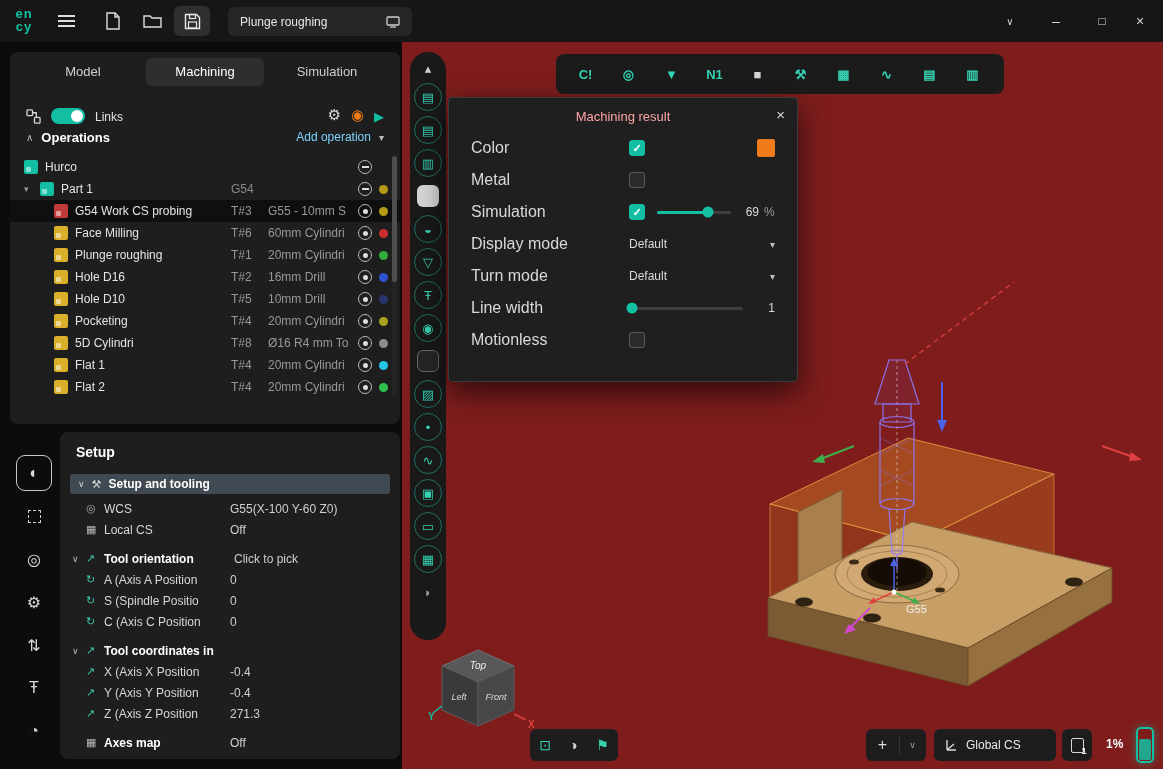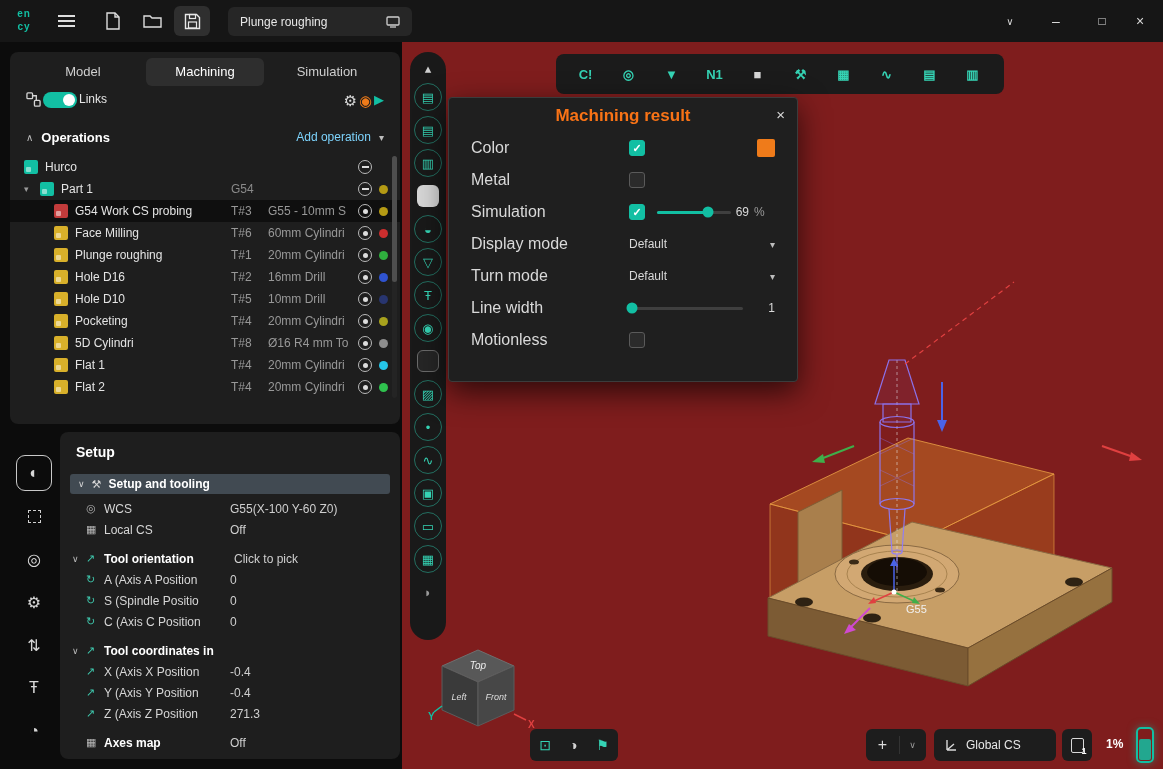--- a/index.html
+++ b/index.html
@@ -1,34 +1,34 @@
 <!DOCTYPE html>
 <html><head>
 <meta charset="utf-8">
 <style>
 *{box-sizing:border-box;margin:0;padding:0}
 html,body{width:1163px;height:769px}
 body{position:relative;background:#0c0c0c;overflow:hidden;font-family:"Liberation Sans",sans-serif;font-size:12px;color:#e6e6e6}
 
 .titlebar{position:absolute;left:0;top:0;width:1163px;height:42px;background:#161616;z-index:40}
-.logo{position:absolute;left:10px;top:7px;width:28px;height:28px;color:#12bfa3;font-weight:bold;font-size:10px;line-height:13px;text-align:center;letter-spacing:1px}
+.logo{position:absolute;left:10px;top:7px;width:28px;height:28px;color:#12bfa3;font-weight:bold;font-size:13px;line-height:13px;text-align:center;letter-spacing:1px}
 .burger{position:absolute;left:58px;top:15px;width:17px;height:12px;border-top:2px solid #dedede;border-bottom:2px solid #dedede}
 .burger::after{content:"";position:absolute;left:0;top:3px;width:17px;height:2px;background:#dedede}
 .tb-btn{position:absolute;top:6px;width:36px;height:30px;border-radius:6px;display:grid;place-items:center}
 .tb-btn.hl{background:#2f2f2f}
 .doc-tab{position:absolute;left:228px;top:7px;width:184px;height:29px;background:#262626;border-radius:6px;display:flex;align-items:center;padding:0 12px;gap:8px}
 .doc-tab .t{flex:1;color:#e8e8e8;font-size:12px;white-space:nowrap;overflow:hidden}
 .winctl{position:absolute;top:6px;width:30px;height:30px;display:grid;place-items:center;color:#d8d8d8;font-size:14px}
 
 .card{position:absolute;background:#1e1e1e;border-radius:8px;z-index:10}
 #opcard{left:10px;top:52px;width:390px;height:372px}
 .tabs{display:flex;padding:6px 14px 0 14px;gap:4px}
 .tab{flex:1;height:28px;line-height:28px;text-align:center;color:#cfcfcf;font-size:13px;border-radius:6px}
 .tab.active{background:#2e2e2e;color:#fff}
-.linksrow{display:flex;align-items:flex-start;height:32px;margin-top:6px;padding:0 16px;gap:2px}
+.linksrow{display:flex;align-items:flex-end;height:32px;margin-top:6px;padding:0 16px;gap:10px}
 .toggle{width:34px;height:16px;border-radius:9px;background:#12bfa3;position:relative}
 .toggle::after{content:"";position:absolute;right:2px;top:2px;width:12px;height:12px;border-radius:50%;background:#fff}
 .lr-ico{font-size:15px;color:#d8d8d8}
 .spacer{flex:1}
 .opshdr{display:flex;align-items:center;height:26px;padding:0 16px;gap:8px}
 .opshdr .cc{color:#bdbdbd;font-size:10px}
 .opshdr .t{font-weight:bold;font-size:13px;color:#fff}
 .opshdr .add{color:#7dd3fc}
 .tree{position:relative;margin-top:6px}
 .tree-row{display:flex;align-items:center;height:22px;padding-left:44px;padding-right:12px}
@@ -77,21 +77,21 @@
 .mt.sqdark{border:1px solid #6a6a6a;border-radius:6px;background:#262626;width:22px;height:22px;margin:3px 0;color:#bbb}
 
 .topbar{position:absolute;left:556px;top:54px;width:448px;height:40px;background:#1b1b1b;border-radius:8px;display:flex;align-items:center;padding:0 8px;z-index:15}
 .tt{width:43px;text-align:center;color:#35d3b4;font-size:13px;font-weight:bold}
 .tt.light{color:#d6d6d6}
 
 #viewport{position:absolute;left:402px;top:42px;width:761px;height:727px;background:#7f1d1d;z-index:1}
 
 .dialog{position:absolute;left:448px;top:97px;width:350px;height:285px;background:#1f1f1f;border:1px solid #3c3c3c;border-radius:4px;box-shadow:0 10px 30px rgba(0,0,0,.65);z-index:30;padding-top:2px}
 .dlg-head{position:relative;height:32px;display:flex;align-items:center;justify-content:center}
-.dlg-title{font-weight:bold;font-size:17px;color:#f97316}
+.dlg-title{font-weight:normal;font-size:13px;color:#fca5a5}
 .dlg-close{position:absolute;right:12px;top:6px;color:#d8d8d8;font-size:15px;cursor:default}
 .dlg-row{display:flex;align-items:center;height:32px;padding:0 22px}
 .dl{width:158px;flex:none;color:#d9d9d9;font-size:16px}
 .cb{width:16px;height:16px;border-radius:3px;background:#2b2b2b;border:1px solid #5a5a5a;display:grid;place-items:center;flex:none}
 .cb.checked{background:#12bfa3;border-color:#12bfa3}
 .cb i{font-style:normal;font-size:11px;color:#fff;font-weight:bold}
 .swatch{width:18px;height:18px;border-radius:2px;flex:none}
 .slider{position:relative;height:3px;background:#3f3f3f;border-radius:2px;flex:none}
 .slider .fill{position:absolute;left:0;top:0;bottom:0;background:#12bfa3;border-radius:2px}
 .slider .thumb{position:absolute;top:50%;width:11px;height:11px;border-radius:50%;background:#12bfa3;transform:translate(-50%,-50%)}
@@ -509,21 +509,21 @@
   </div>
   <div class="dlg-row">
     <span class="dl">Simulation</span>
     <span class="cb checked">
         <i>✓</i>
       </span>
     <span class="slider" style="width:74px;margin-left:12px">
       <span class="fill" style="width: 69%;"></span>
       <span class="thumb" style="left: 69%;"></span>
     </span>
-    <span class="sval" style="width:18px">69</span>
+    <span class="sval" style="margin-left:10px;width:18px">69</span>
     <span class="sunit">%</span>
   </div>
   <div class="dlg-row">
     <span class="dl">Display mode</span>
     <span class="ddval">Default</span>
     <span class="spacer"></span>
     <span class="ddcaret">▾</span>
   </div>
   <div class="dlg-row">
     <span class="dl">Turn mode</span>

